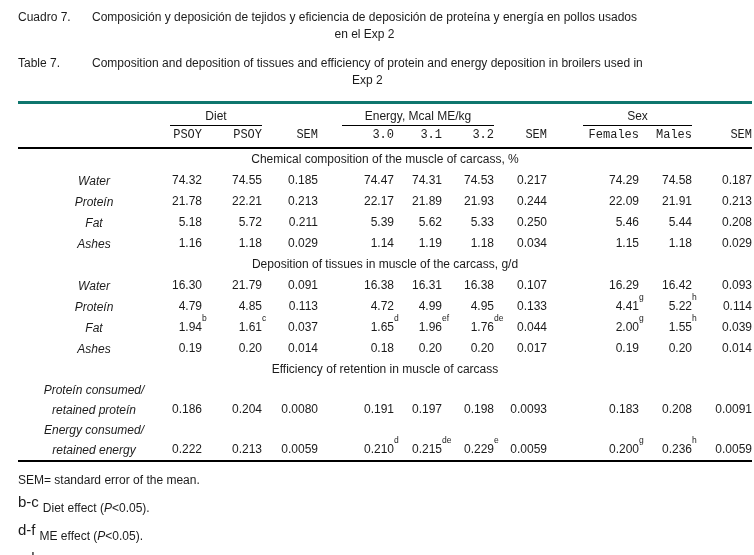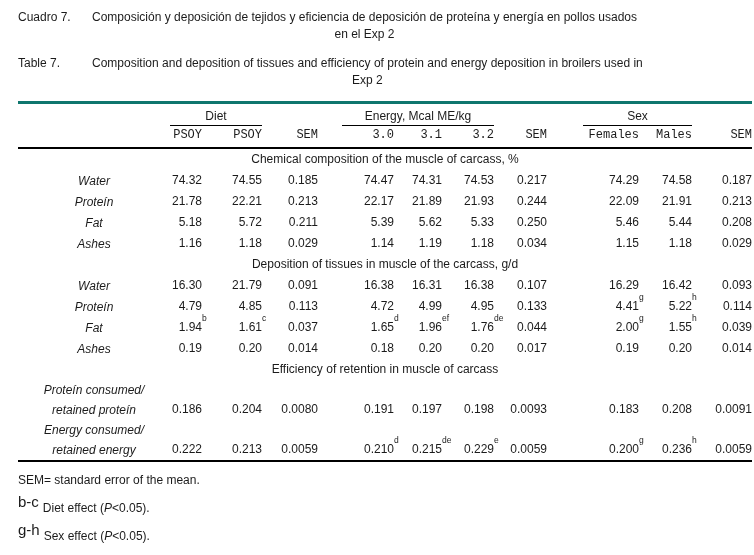--- a/index.html
+++ b/index.html
@@ -284,16 +284,17 @@
           <td class="num"><span class="val">0.200<span class="vsup">g</span></span></td>
           <td class="num"><span class="val">0.236<span class="vsup">h</span></span></td>
           <td class="num"><span class="val">0.0059</span></td>
         </tr>
       </tbody>
   </table>
 
   <div class="footnotes" id="footnotes">
       <div class="footnote">SEM= standard error of the mean.</div>
       <div class="footnote"><span class="fsup">b-c</span>Diet effect (<i>P</i>&lt;0.05).</div>
+      <div class="footnote"><span class="fsup">d-f</span>ME effect (<i>P</i>&lt;0.05).</div>
       <div class="footnote"><span class="fsup">g-h</span>Sex effect (<i>P</i>&lt;0.05).</div>
     </div>
 
 </div>
 
 </body></html>

